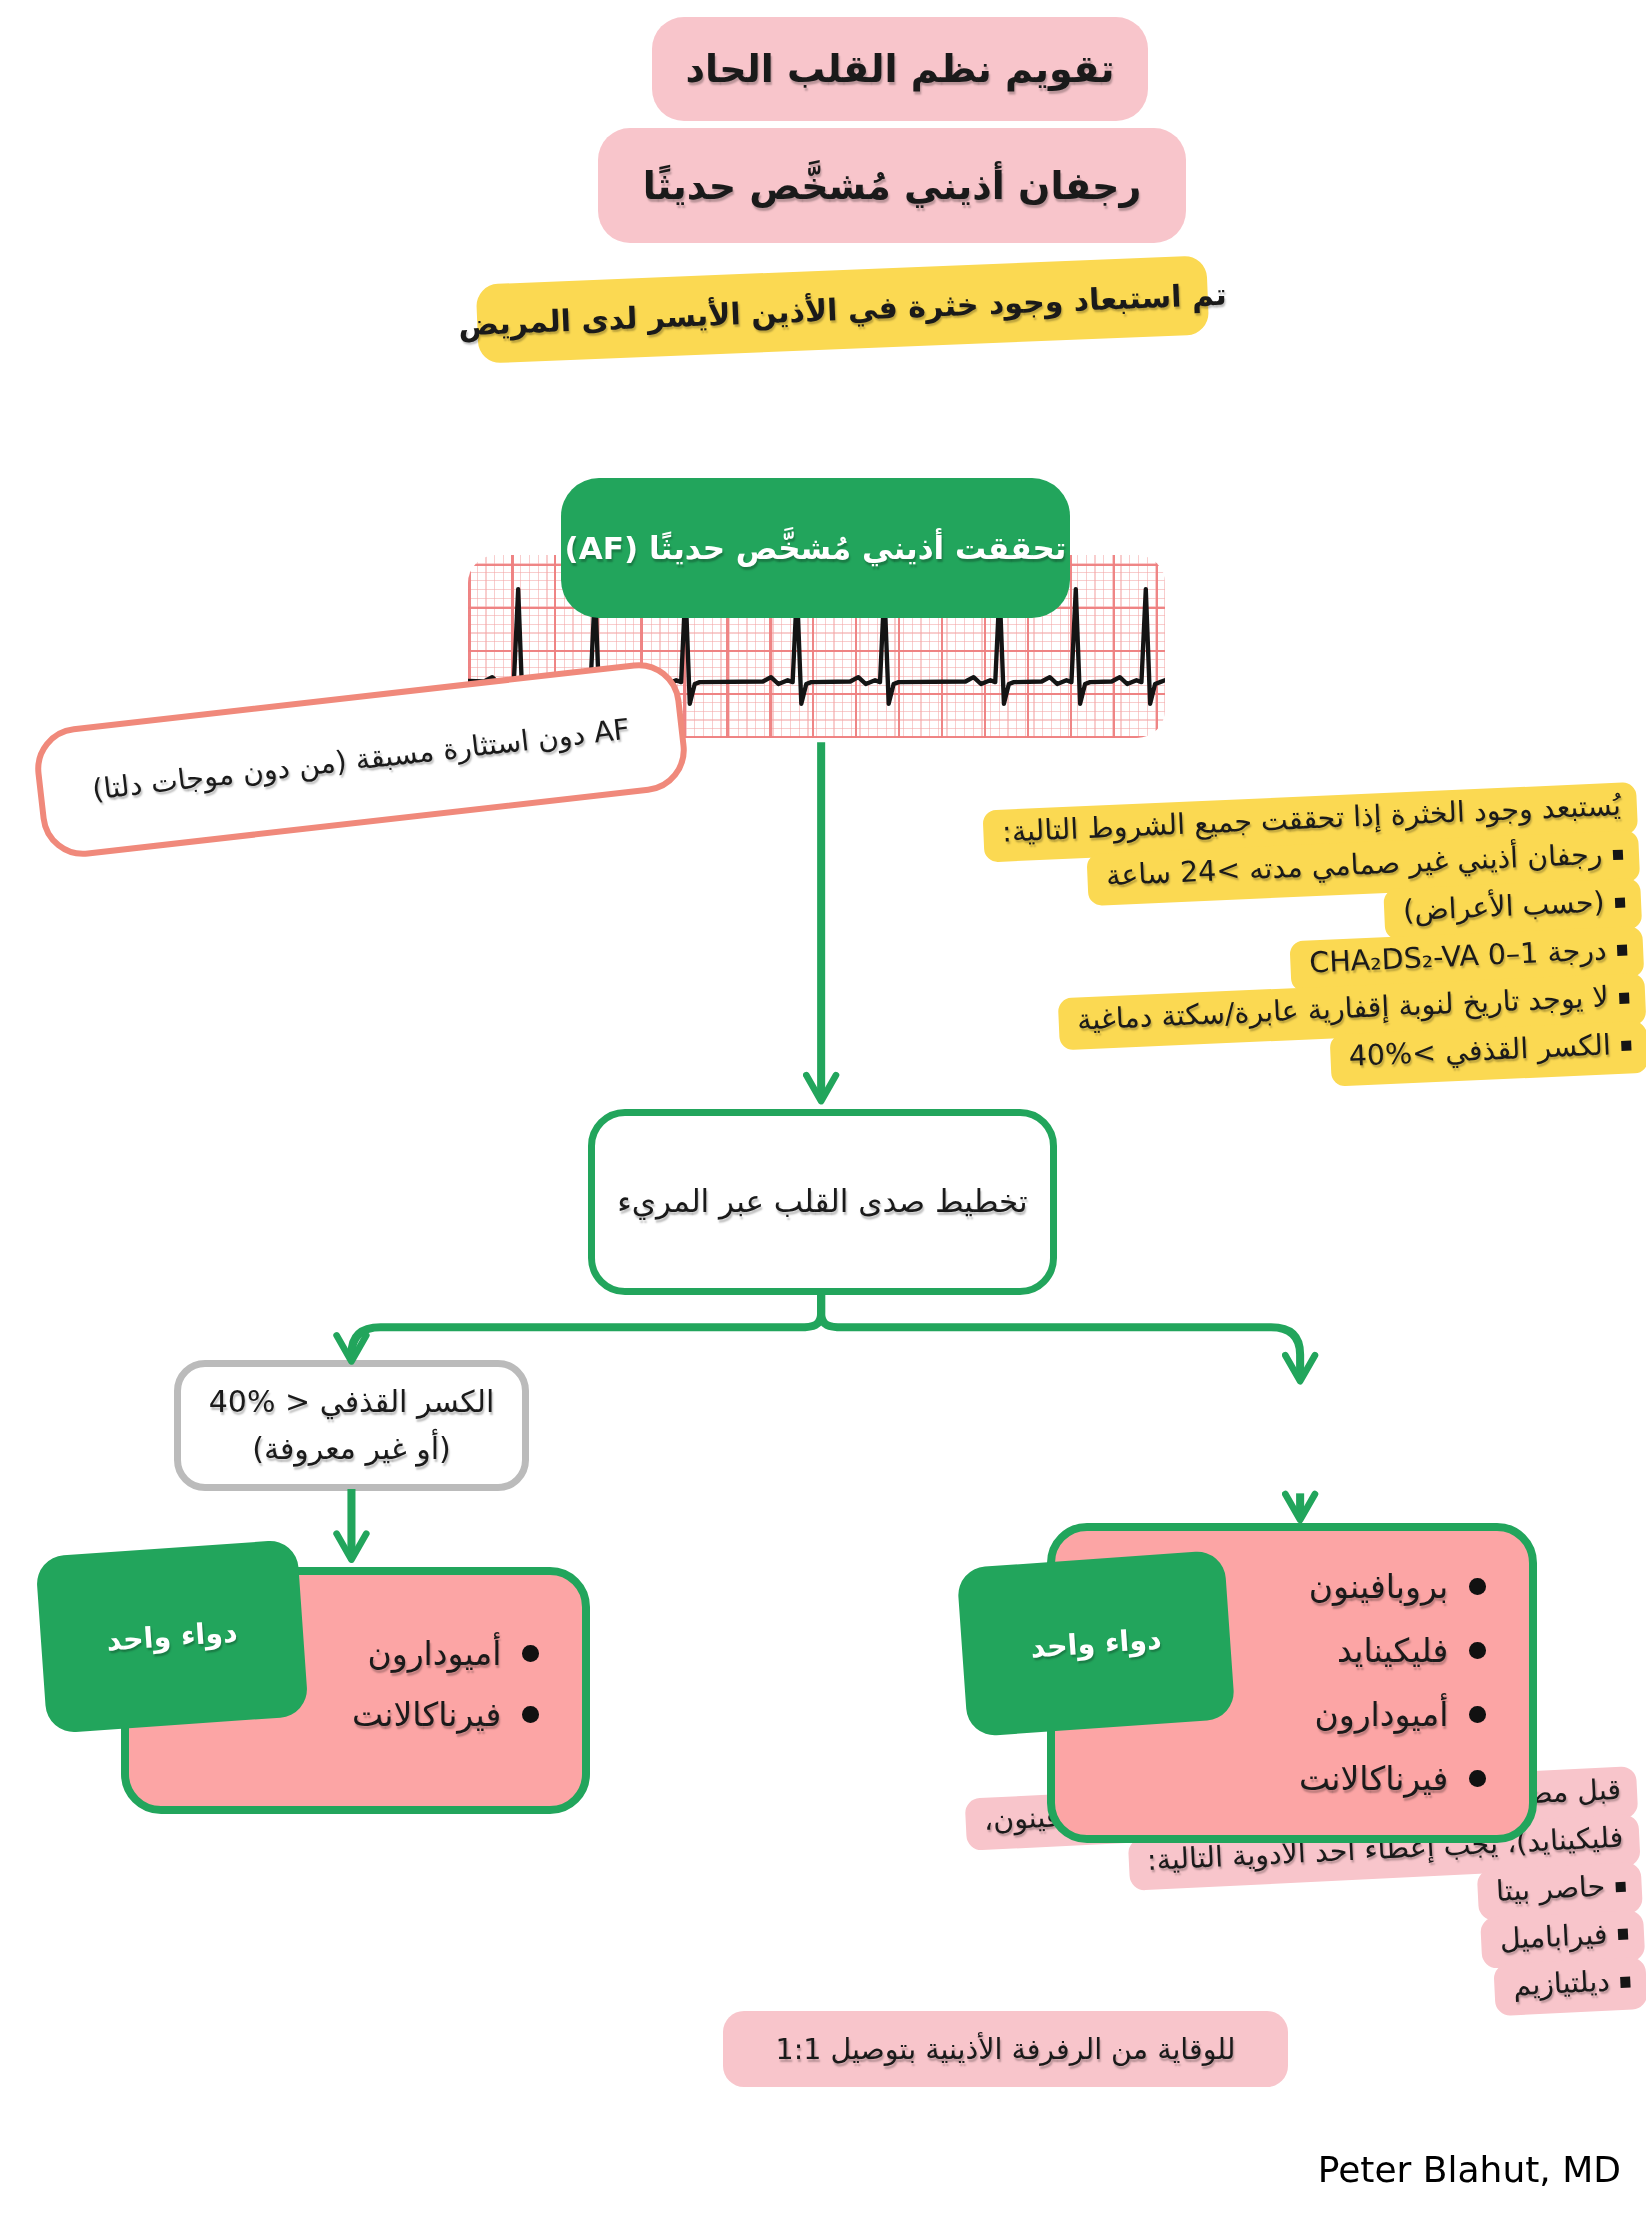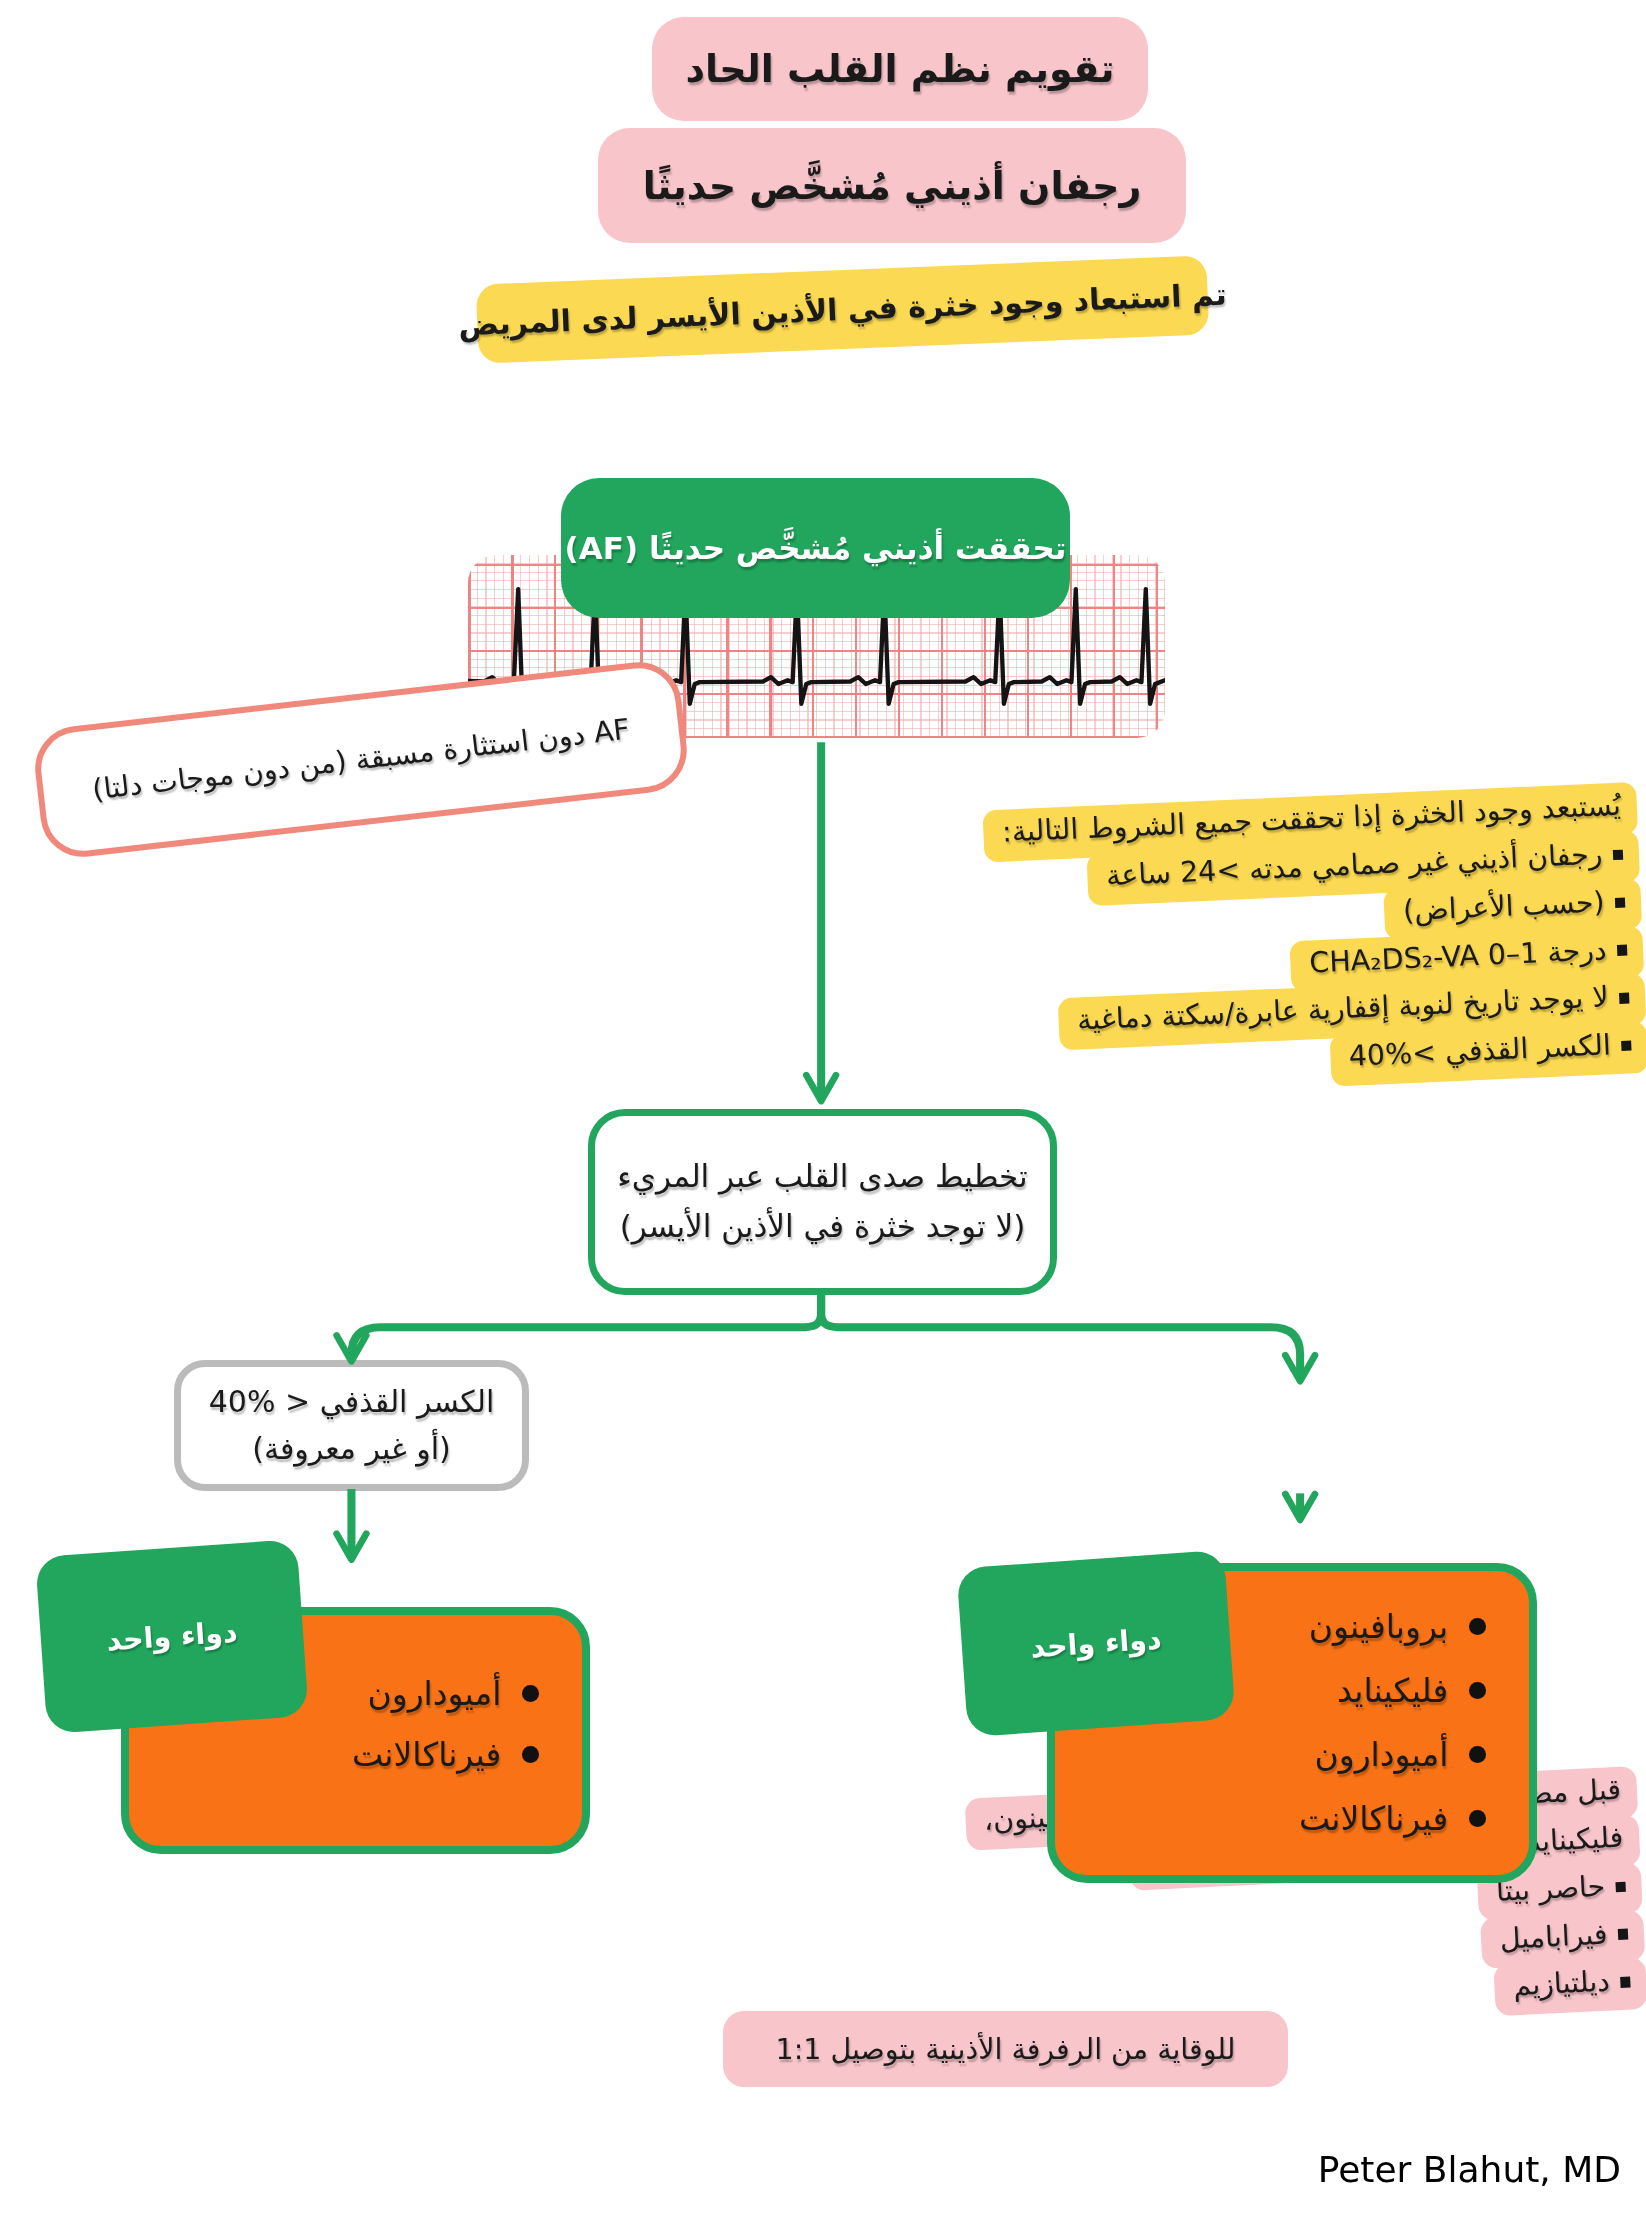--- a/index.html
+++ b/index.html
@@ -52,21 +52,21 @@
        border:7.4px solid var(--green);border-radius:37px;font-size:31px;direction:rtl;
        flex-direction:column;line-height:1.6;}
 
   
   .efbox{background:#fff;border:7.4px solid var(--gray);border-radius:31px;direction:rtl;
          font-size:30px;flex-direction:column;line-height:1.55;}
   .ef-low{left:174px;top:1360px;width:355px;height:131px;}
   .ef-high{left:1137px;top:1383px;width:330px;height:112px;}
 
   
-  .drugbox{background:#f97316;border:8.7px solid var(--green);border-radius:40px;z-index:2;margin-top:40px;}
+  .drugbox{background:#fca5a5;border:8.7px solid var(--green);border-radius:40px;z-index:2;}
   .db-left{left:121px;top:1567px;width:469px;height:247px;}
   .db-right{left:1047px;top:1523px;width:490px;height:320px;}
   .drug-list{position:absolute;right:43px;display:flex;flex-direction:column;}
   .db-left .drug-list{top:59px;gap:22px;}
   .db-right .drug-list{top:36px;gap:25px;}
   .drug{display:flex;direction:rtl;align-items:center;gap:21px;font-size:33px;}
   .dot{width:16.7px;height:16.7px;border-radius:50%;background:#111;flex:0 0 auto;}
 
   .tab{background:var(--green);border-radius:28.5px;color:#fff;font-size:28.5px;font-weight:bold;
        direction:rtl;z-index:5;transform:rotate(-4deg);}
@@ -144,21 +144,20 @@
     <div class="yline">
       <span class="hl ts"><span class="sq"></span><span>لا يوجد تاريخ لنوبة إقفارية عابرة/سكتة دماغية</span></span>
     </div>
     <div class="yline">
       <span class="hl ts"><span class="sq"></span><span>الكسر القذفي &gt;%40</span></span>
     </div>
   </div>
 
   <div class="abs center tee">
     <div class="ts nowrap">تخطيط صدى القلب عبر المريء</div>
-    <div class="ts nowrap">(لا توجد خثرة في الأذين الأيسر)</div>
   </div>
 
   <div class="abs center efbox ef-low">
     <div class="ts nowrap">الكسر القذفي &lt; %40</div>
     <div class="ts nowrap">(أو غير معروفة)</div>
   </div>
 
   <div class="abs drugbox db-left">
     <div class="drug-list">
       <div class="drug">

